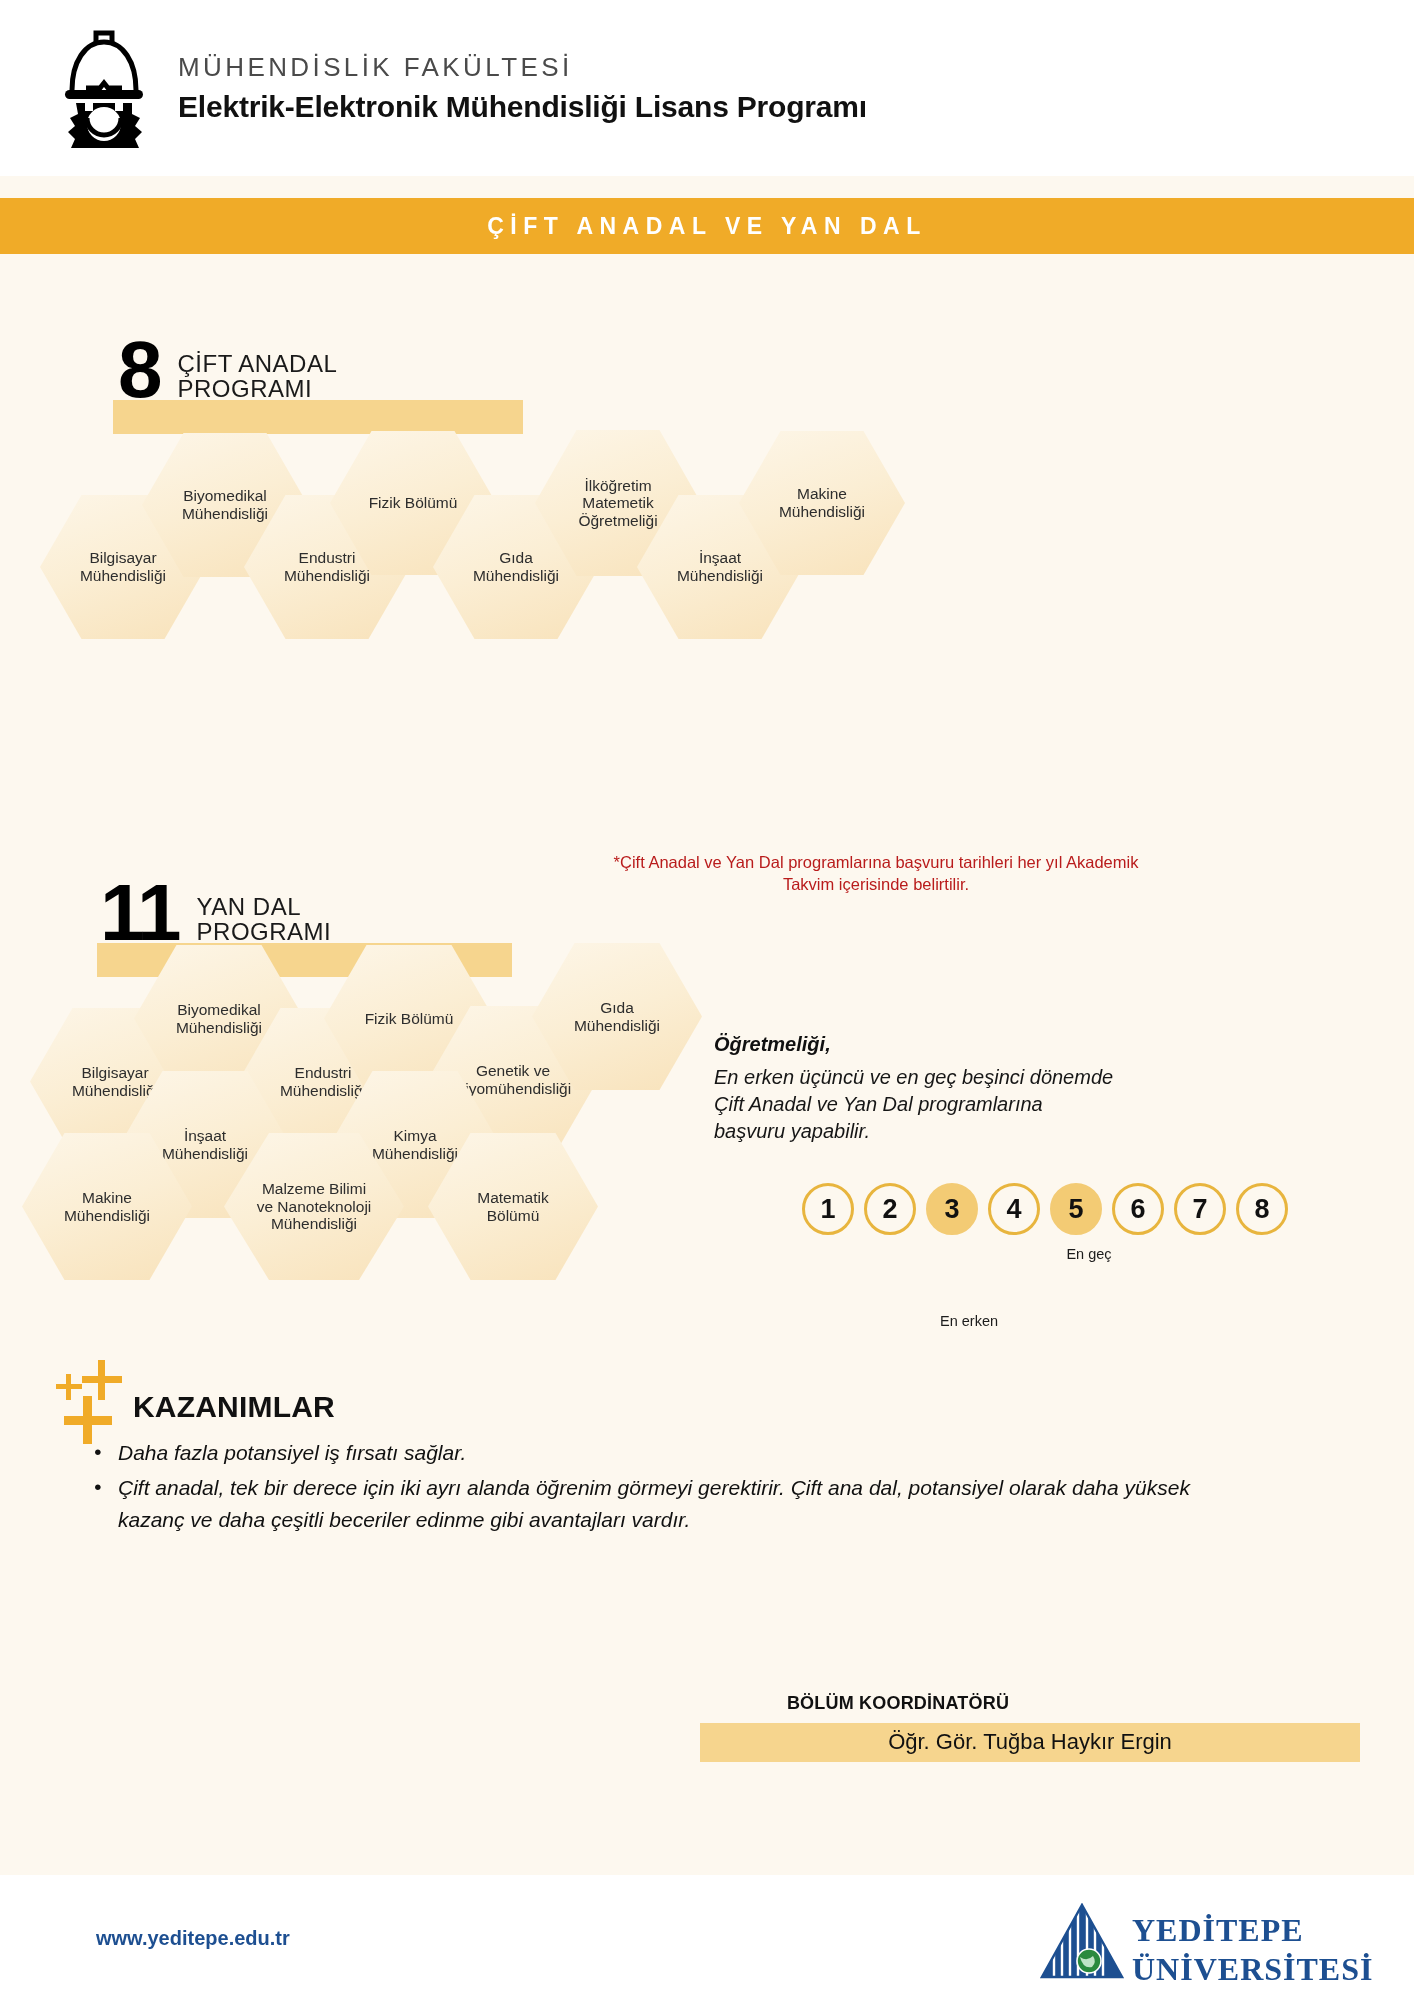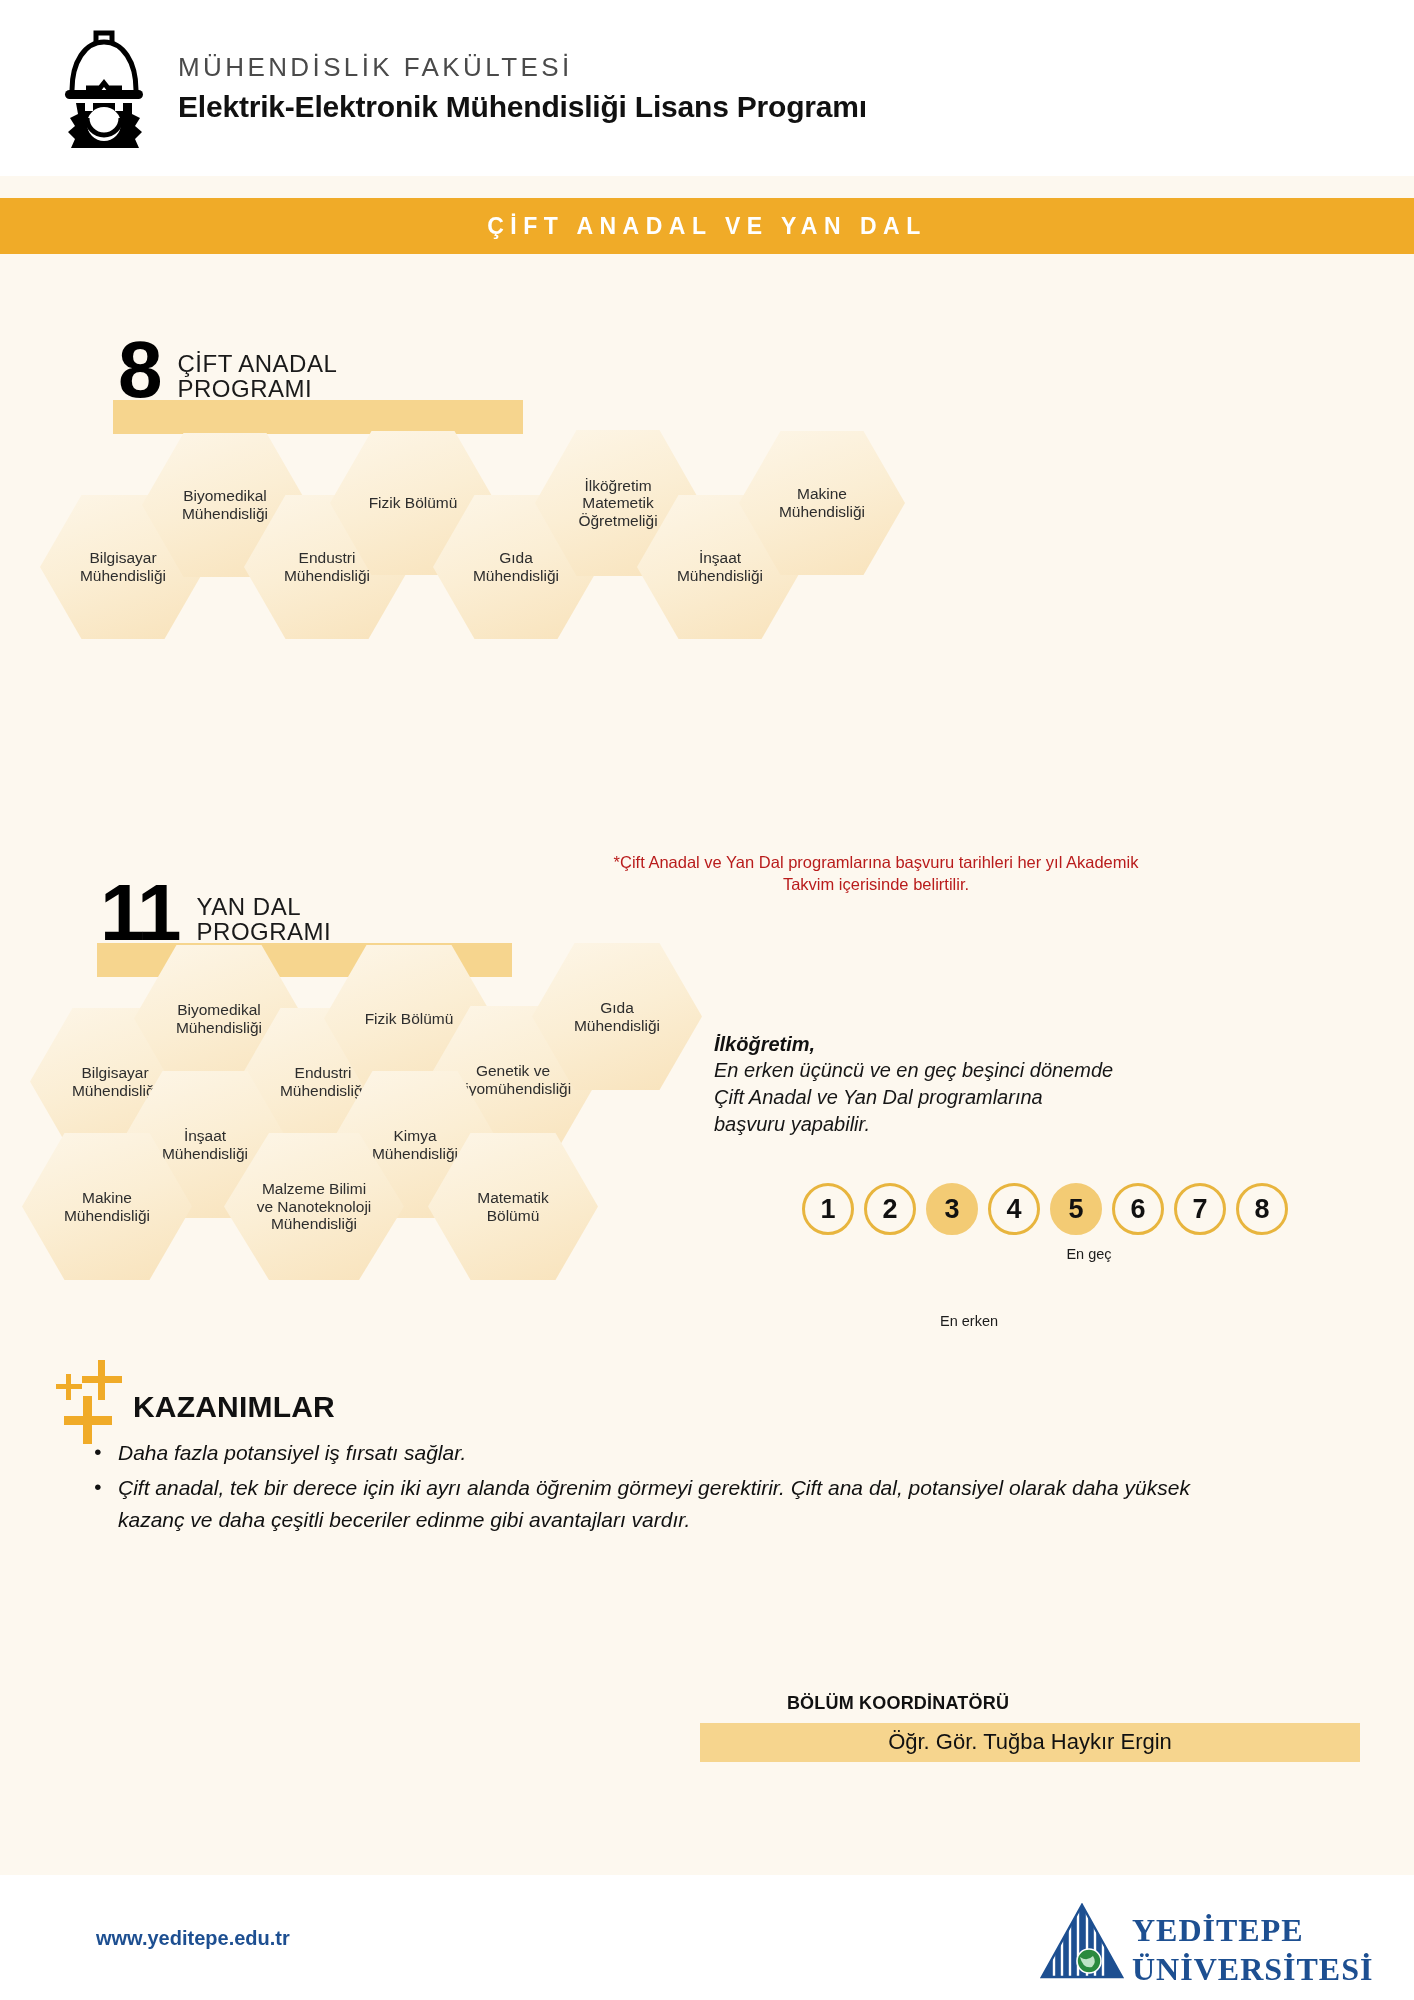--- a/index.html
+++ b/index.html
@@ -70,21 +70,21 @@
   
   .note {
     position: absolute; text-align: center; font-size: 16.5px;
     color: #b91c1c; line-height: 1.32; width: 560px;
   }
 
   
   .stu-title { font-size: 20px; font-weight: bold; font-style: italic; color: #111; }
   .stu-body {
     font-size: 20px; font-style: italic; color: #161616; line-height: 1.34;
-    margin-top: 1px;
+    margin-top: 8px;
   }
 
   
   .circles { position: absolute; display: flex; gap: 10px; }
   .circ {
     width: 52px; height: 52px; border-radius: 50%;
     border: 3px solid #e8b53e;
     display: flex; align-items: center; justify-content: center;
     font-size: 27px; font-weight: bold; color: #111; background: transparent;
   }
@@ -263,21 +263,21 @@
 ve Nanoteknoloji
 Mühendisliği</span>
       </div>
     <div class="hex" style="left:428px; top:1130px; width:170px; height:153px;">
         <span style="white-space:pre-line">Matematik
 Bölümü</span>
       </div>
   </div>
 
   <div style="position:absolute; left:714px; top:1033px; width:400px;">
-    <div class="stu-title">İlköğretim,</div>
+    <div class="stu-title">Öğretmeliği,</div>
     <div class="stu-body">En erken üçüncü ve en geç beşinci dönemde Çift Anadal ve Yan Dal programlarına başvuru yapabilir.</div>
   </div>
 
   <div class="circles" style="left:802px; top:1183px;">
     <div class="circ">
         <span>1</span>
       </div>
     <div class="circ">
         <span>2</span>
       </div>

